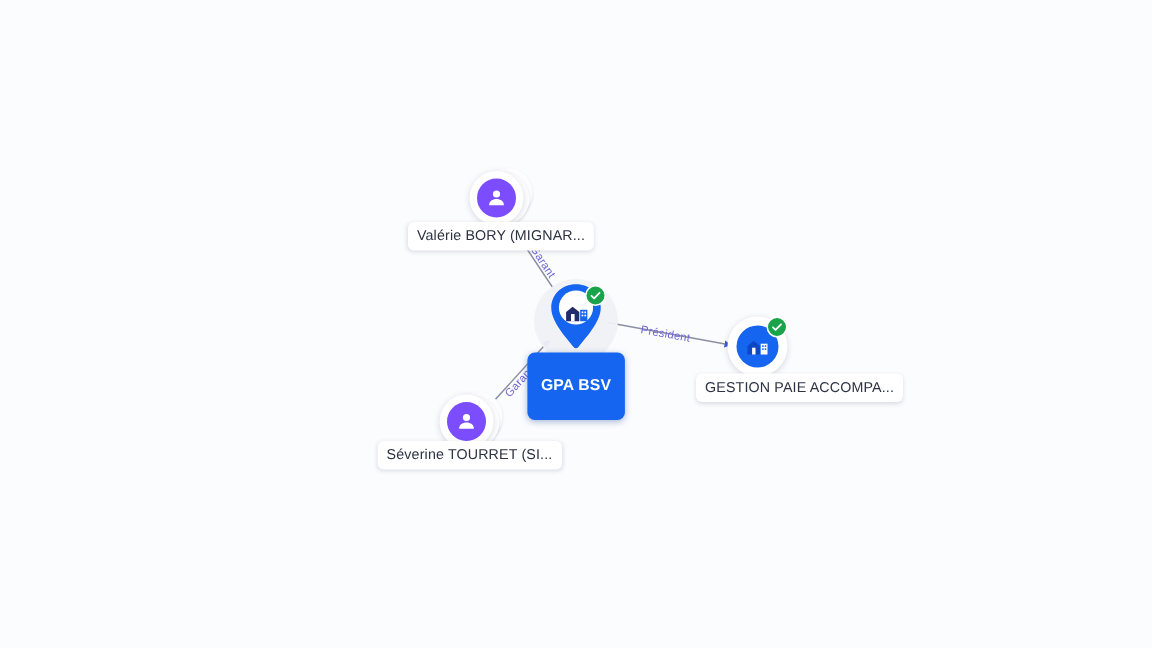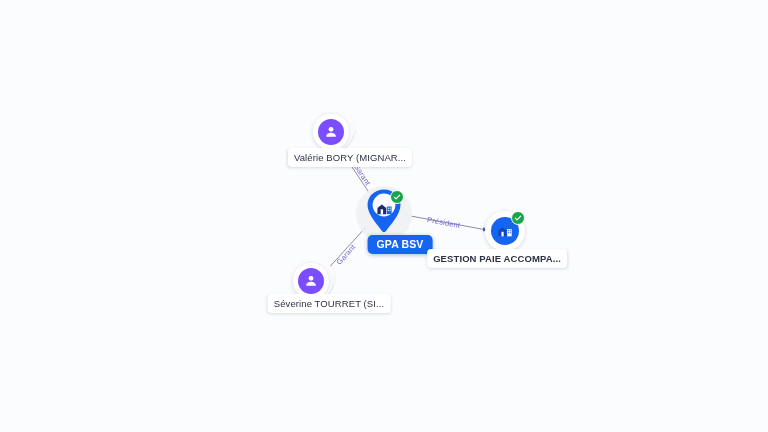--- a/index.html
+++ b/index.html
@@ -151,28 +151,27 @@
     transform: translateX(-50%);
     white-space: nowrap;
     background: #ffffff;
     color: #2b3242;
     font-size: 9.5px;
     line-height: 13px;
     padding: 3px 6px;
     border-radius: 4px;
     box-shadow: 0 1px 3px rgba(40,50,90,0.16);
     letter-spacing: 0.1px;
-    margin-left: 16px;
   }
   .node-label.primary {
     background: #1565f0;
     color: #ffffff;
     font-size: 10.5px;
     font-weight: bold;
-    padding: 3px 9px;
+    padding: 16px 9px;
     border-radius: 5px;
     box-shadow: 0 1px 4px rgba(20,60,150,0.35);
   }
 
   
   .edge-label {
     position: absolute;
     white-space: nowrap;
     font-size: 7.5px;
     color: #6f63d6;
@@ -273,21 +272,21 @@
           </svg>
         </div>
         <div class="check-badge" style="left:26px; top:0px;">
           <svg width="8" height="8" viewBox="0 0 12 12" aria-hidden="true">
             <path d="M2 6.3 L4.6 8.8 L10 3.3" stroke="#ffffff" stroke-width="1.8" fill="none" stroke-linecap="round" stroke-linejoin="round"></path>
           </svg>
         </div>
       </div>
     </div>
   </div>
-  <div class="node-label" style="left:481px; top:249px;font-weight:bold;">GESTION PAIE ACCOMPA...</div>
+  <div class="node-label" style="left:533px; top:249px;">GESTION PAIE ACCOMPA...</div>
 
   <div class="node" style="left:314px; top:281px;">
     <div class="node-visual">
       <div class="person-stack">
         <div class="ring back2"></div>
         <div class="ring back1"></div>
         <div class="ring front"></div>
         <div class="avatar-circle">
           <svg width="16" height="16" viewBox="0 0 24 24" aria-hidden="true">
             <circle cx="12" cy="8" r="3.6" fill="#ffffff"></circle>

